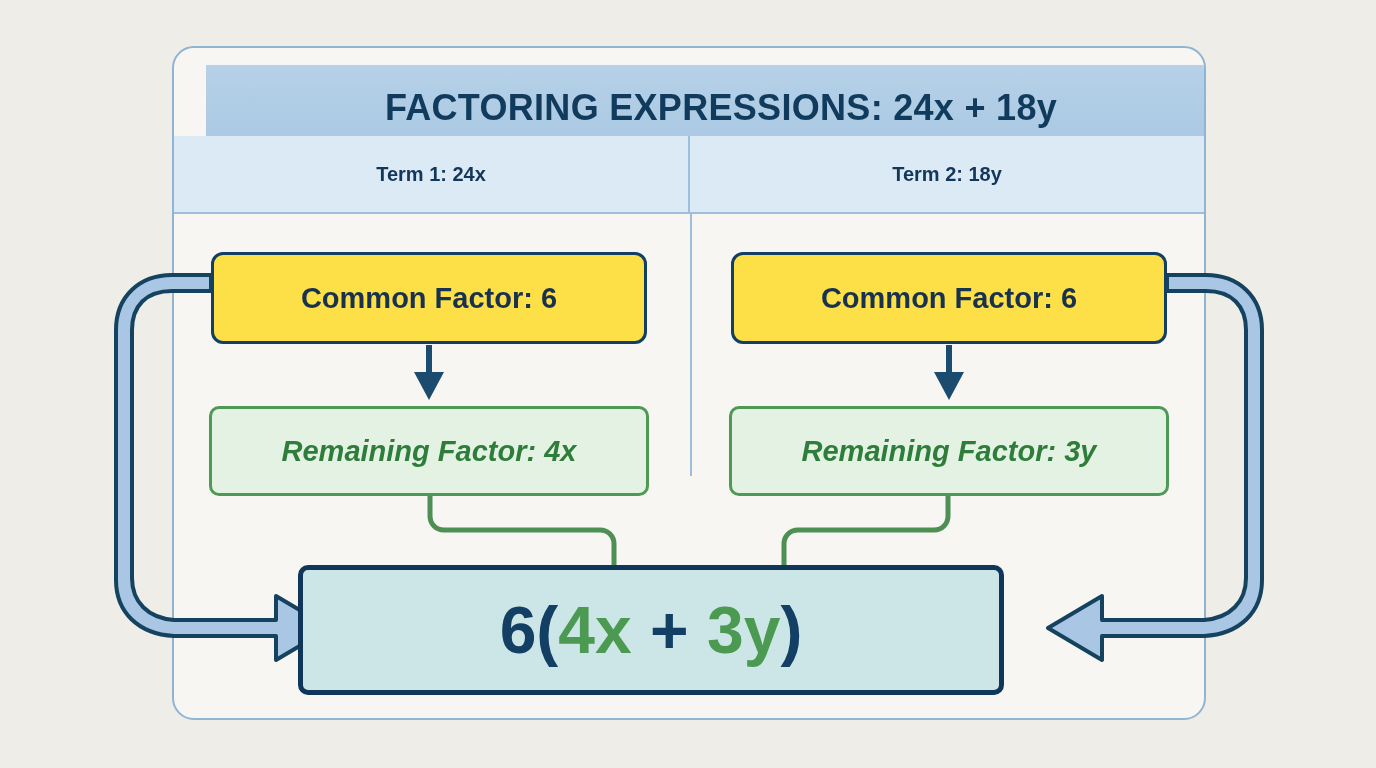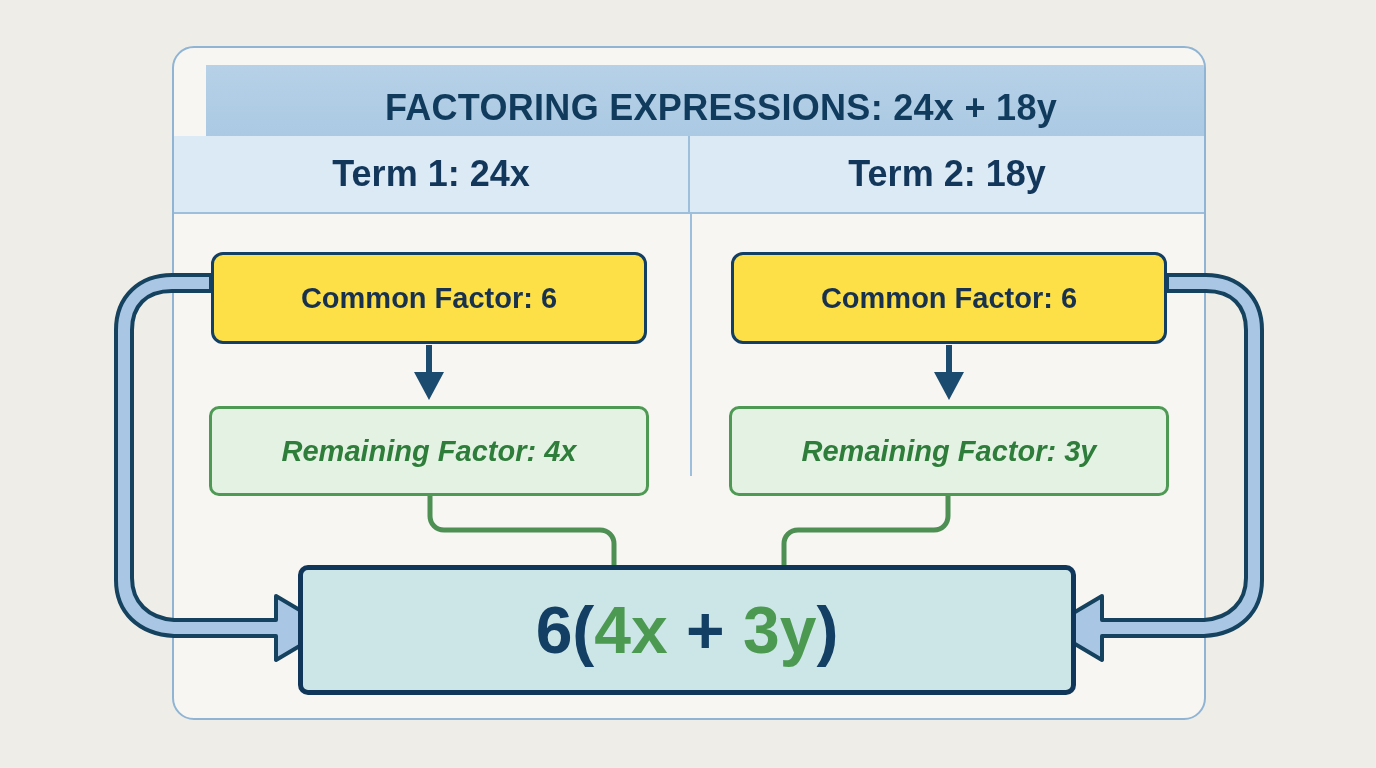--- a/index.html
+++ b/index.html
@@ -74,21 +74,21 @@
     background: #dceaf6;
     display: flex;
     align-items: center;
     justify-content: center;
   }
   .term-cell.left {
     border-right: 2px solid #9dbfdb;
   }
   .term-text {
     color: #12375a;
-    font-size: 36px;
+    font-size: 20px;
     font-weight: bold;
     white-space: nowrap;
   }
 
   
   .col-divider {
     position: absolute;
     left: 516px;
     top: 164px;
     width: 2px;
@@ -129,21 +129,21 @@
   }
   .node-remaining .node-label {
     color: #2f7d3b;
     font-size: 29px;
     font-weight: bold;
   }
 
   .node-result {
     left: 298px;
     top: 565px;
-    width: 778px;
+    width: 706px;
     height: 130px;
     border: 5px solid #10375a;
     border-radius: 10px;
     background: #cce5e6;
   }
   .result-text {
     font-size: 66px;
     font-weight: bold;
     letter-spacing: 0px;
   }

